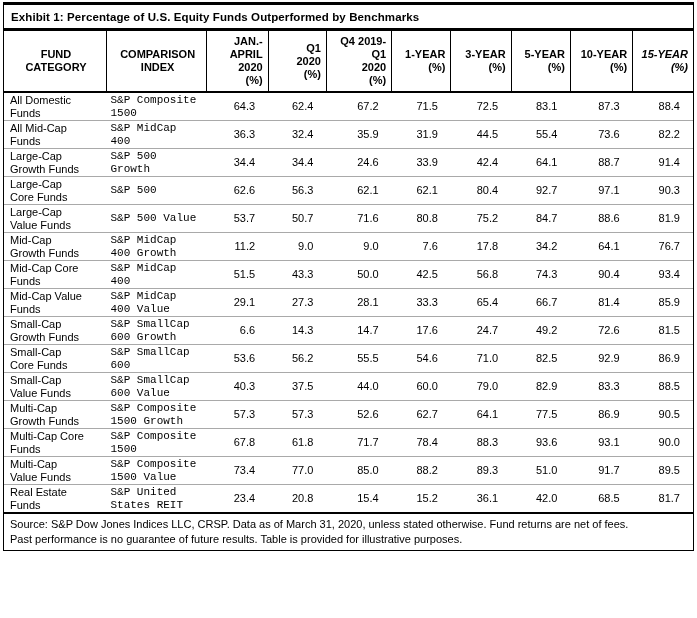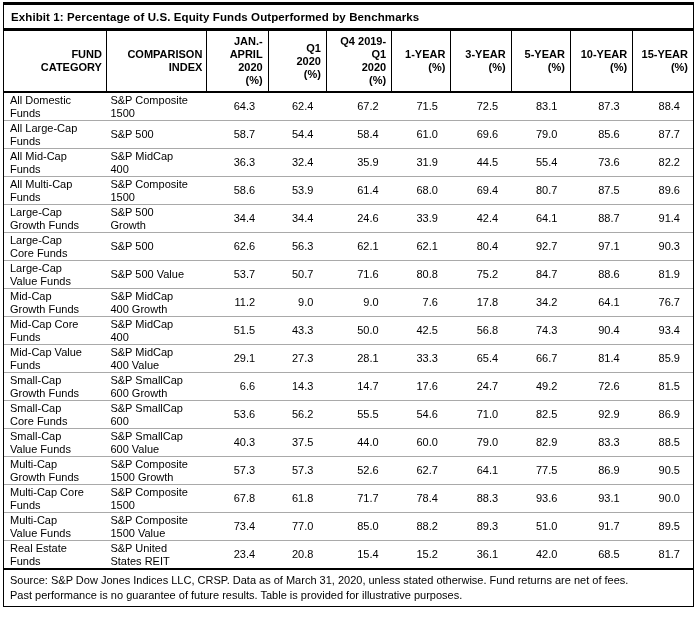--- a/index.html
+++ b/index.html
@@ -37,33 +37,33 @@
   thead th {
     font-size: 11px;
     font-weight: bold;
     line-height: 13px;
     padding: 4px 4px;
     border-right: 1px solid #000000;
     border-bottom: 2px solid #000000;
     vertical-align: middle;
     white-space: pre-line;
   }
-  thead th:last-child { border-right: none; }
-  thead th.left  { text-align: right;  padding-left: 6px; }
+  thead th:last-child { border-right: none; font-style: italic; }
+  thead th.left  { text-align: center;  padding-left: 6px; }
   thead th.right { text-align: right; padding-right: 5px; }
   tbody td {
     font-size: 11px;
     line-height: 12.5px;
     height: 26px;
     padding: 1px 4px;
     border-bottom: 1px solid #a9a9a9;
     vertical-align: middle;
   }
   tbody td.cat { padding-left: 6px; white-space: pre-line; margin-top: 15px; }
-  tbody td.idx { white-space: pre-line; }
+  tbody td.idx { white-space: pre-line; font-family: Liberation Mono, monospace; }
   tbody td.num { text-align: right; padding-right: 13px; }
   tbody tr:last-child td { border-bottom: 2px solid #000000; }
   .footnote {
     font-size: 11px;
     line-height: 14.5px;
     padding: 3px 6px 4px 6px;
   }
 </style>
 </head>
 <body>
@@ -123,59 +123,32 @@
             <td class="num">64.3</td>
             <td class="num">62.4</td>
             <td class="num">67.2</td>
             <td class="num">71.5</td>
             <td class="num">72.5</td>
             <td class="num">83.1</td>
             <td class="num">87.3</td>
             <td class="num">88.4</td>
           </tr>
           <tr>
-            <td class="cat">All Large-Cap
-Funds</td>
-            <td class="idx">S&amp;P 500</td>
-            <td class="num">58.7</td>
-            <td class="num">54.4</td>
-            <td class="num">58.4</td>
-            <td class="num">61.0</td>
-            <td class="num">69.6</td>
-            <td class="num">79.0</td>
-            <td class="num">85.6</td>
-            <td class="num">87.7</td>
-          </tr>
-          <tr>
             <td class="cat">All Mid-Cap
 Funds</td>
             <td class="idx">S&amp;P MidCap
 400</td>
             <td class="num">36.3</td>
             <td class="num">32.4</td>
             <td class="num">35.9</td>
             <td class="num">31.9</td>
             <td class="num">44.5</td>
             <td class="num">55.4</td>
             <td class="num">73.6</td>
             <td class="num">82.2</td>
-          </tr>
-          <tr>
-            <td class="cat">All Multi-Cap
-Funds</td>
-            <td class="idx">S&amp;P Composite
-1500</td>
-            <td class="num">58.6</td>
-            <td class="num">53.9</td>
-            <td class="num">61.4</td>
-            <td class="num">68.0</td>
-            <td class="num">69.4</td>
-            <td class="num">80.7</td>
-            <td class="num">87.5</td>
-            <td class="num">89.6</td>
           </tr>
           <tr>
             <td class="cat">Large-Cap
 Growth Funds</td>
             <td class="idx">S&amp;P 500
 Growth</td>
             <td class="num">34.4</td>
             <td class="num">34.4</td>
             <td class="num">24.6</td>
             <td class="num">33.9</td>

